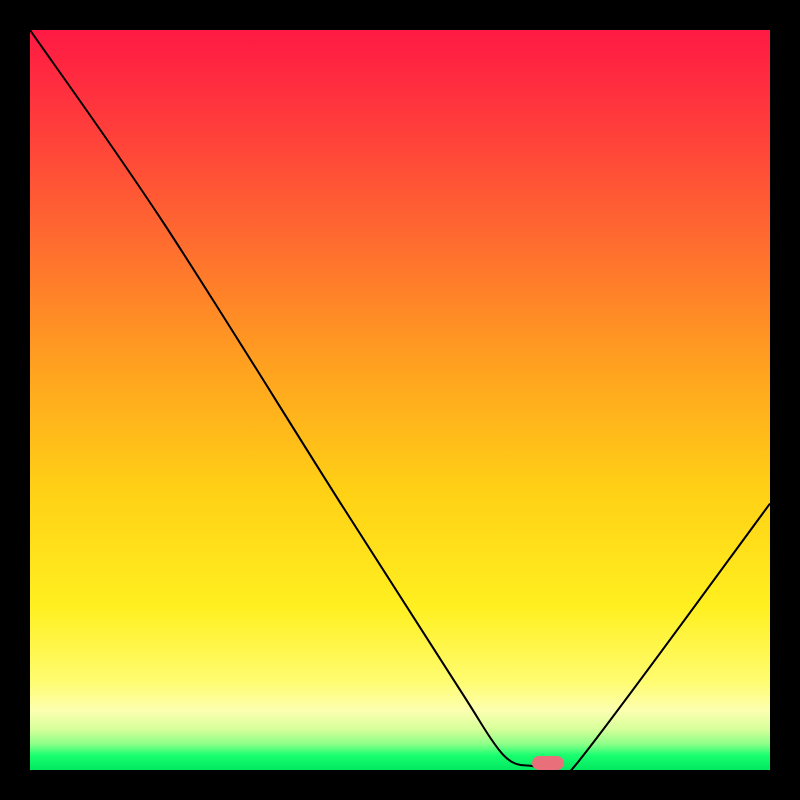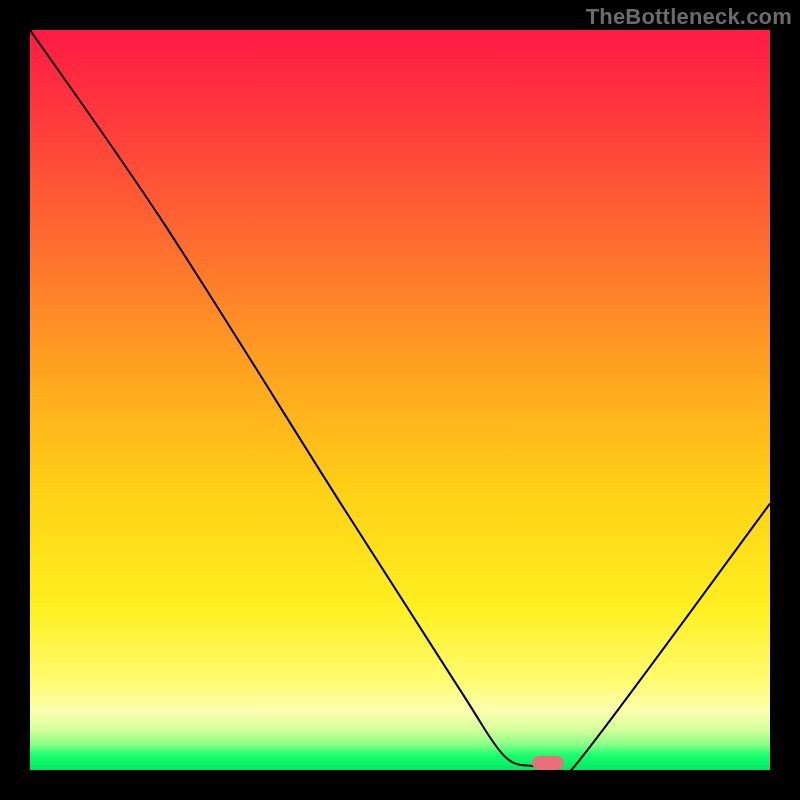--- a/index.html
+++ b/index.html
@@ -64,21 +64,20 @@
     height: 14px;
     border-radius: 8px;
     background: #e96f7a;
     transform: translate(-50%, -50%);
   }
 </style>
 </head>
 <body>
 
 <div class="frame">
-  <div class="watermark">TheBottleneck.com</div>
 
   <div class="plot">
     <svg class="curve" viewBox="0 0 740 740" preserveAspectRatio="none">
       <path d="M 0 0 C 22.2 32.06666666666666 81.39999999999998 113.46666666666664 133.2 192.39999999999998 C 185 271.3333333333333 261.4666666666667 395.90000000000003 310.8 473.6 C 360.1333333333333 551.3000000000001 402.06666666666666 616.6666666666667 429.2 658.6 C 456.3333333333333 700.5333333333333 461.26666666666665 712.25 473.6 725.2 C 485.9333333333334 738.1500000000001 494.5666666666667 734.4499999999999 503.20000000000005 736.3 C 511.83333333333337 738.15 518 736.9166666666666 525.4 736.3 C 532.8 735.6833333333333 511.83333333333337 776.3833333333333 547.6 732.6 C 583.3666666666667 688.8166666666667 707.9333333333334 516.7666666666667 740 473.6"></path>
     </svg>
     <div class="marker" style="left: 518px; top: 732.6px; background: rgb(233, 111, 122);"></div>
   </div>
 </div>
 
 </body></html>

